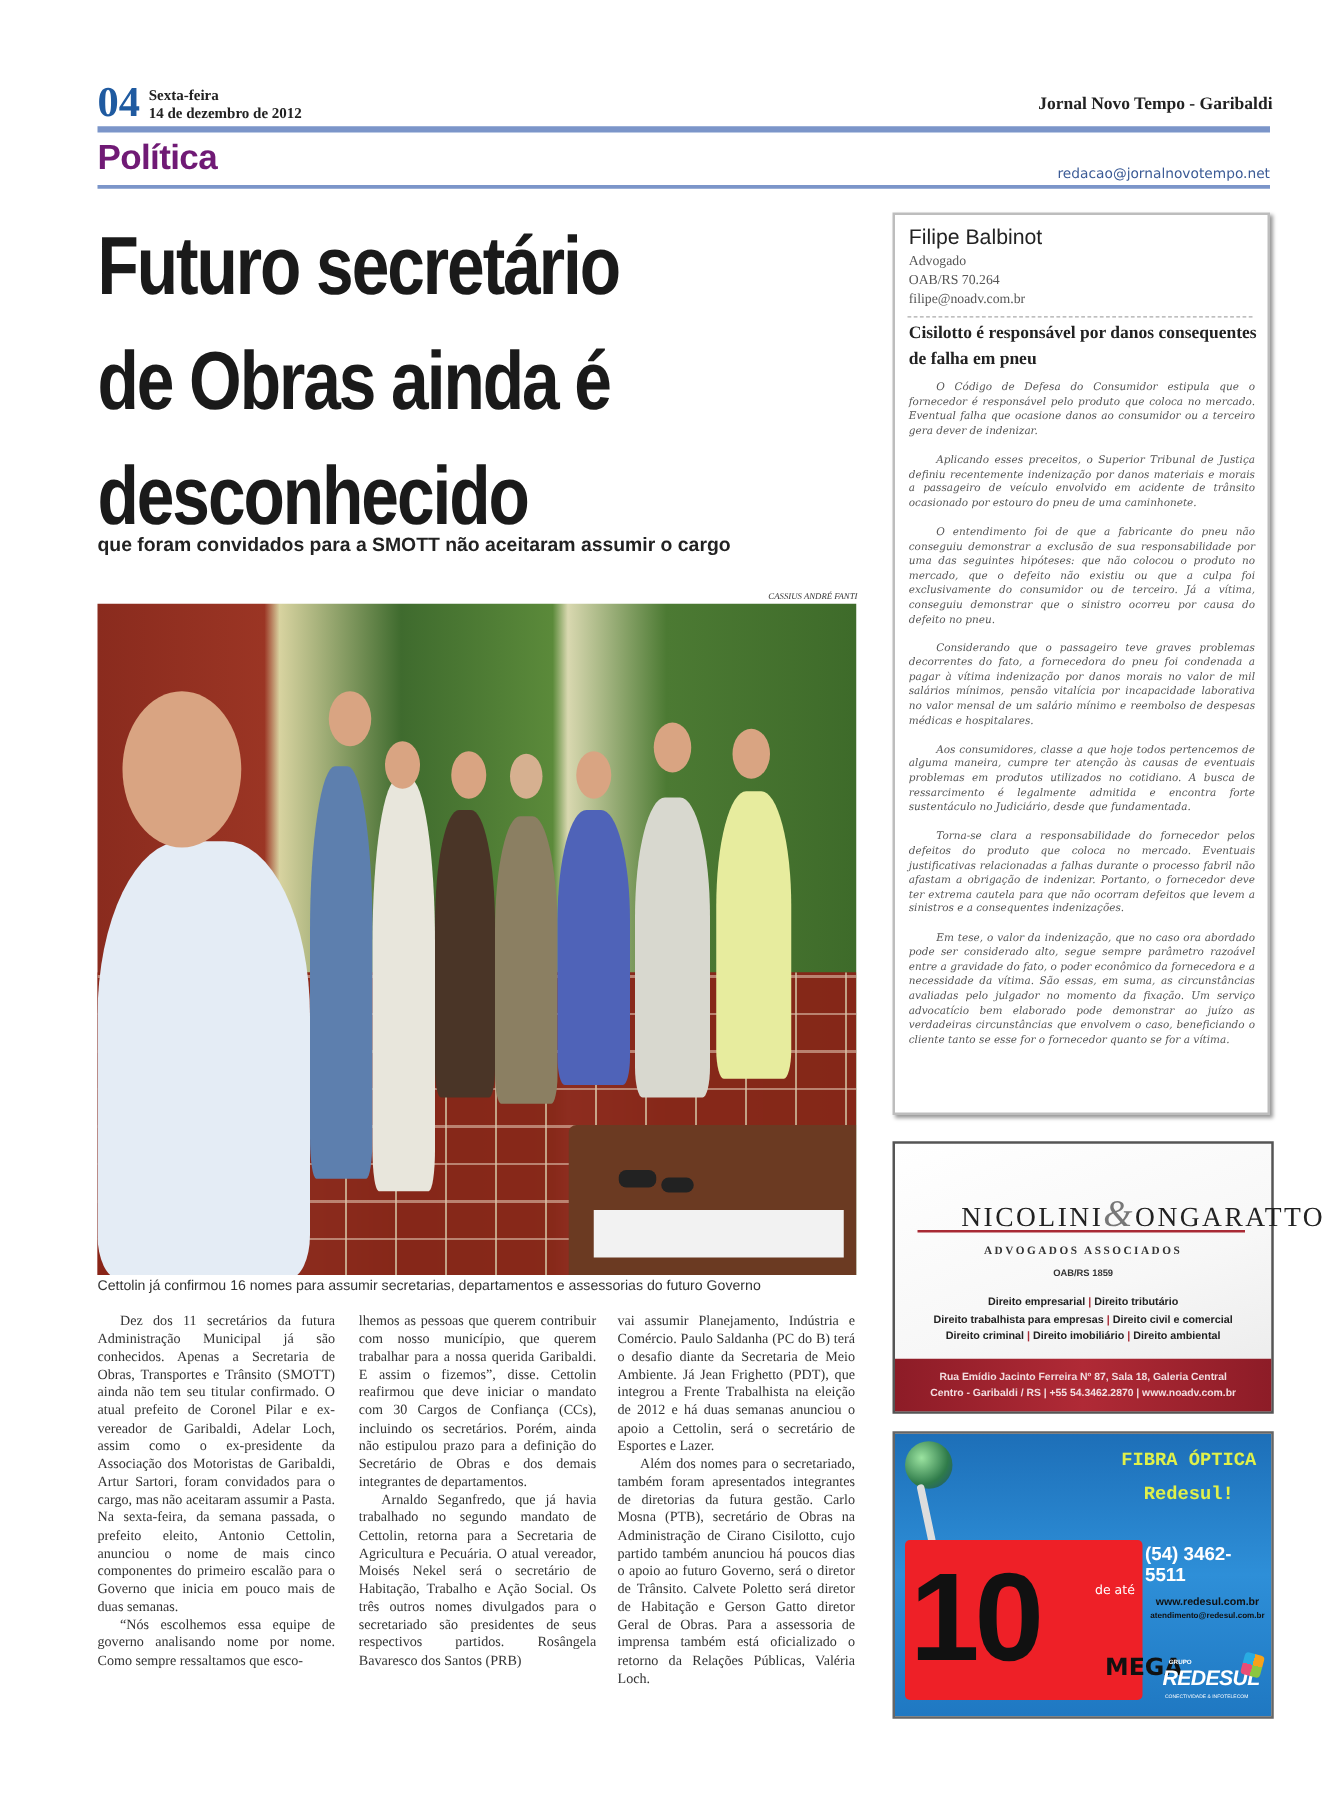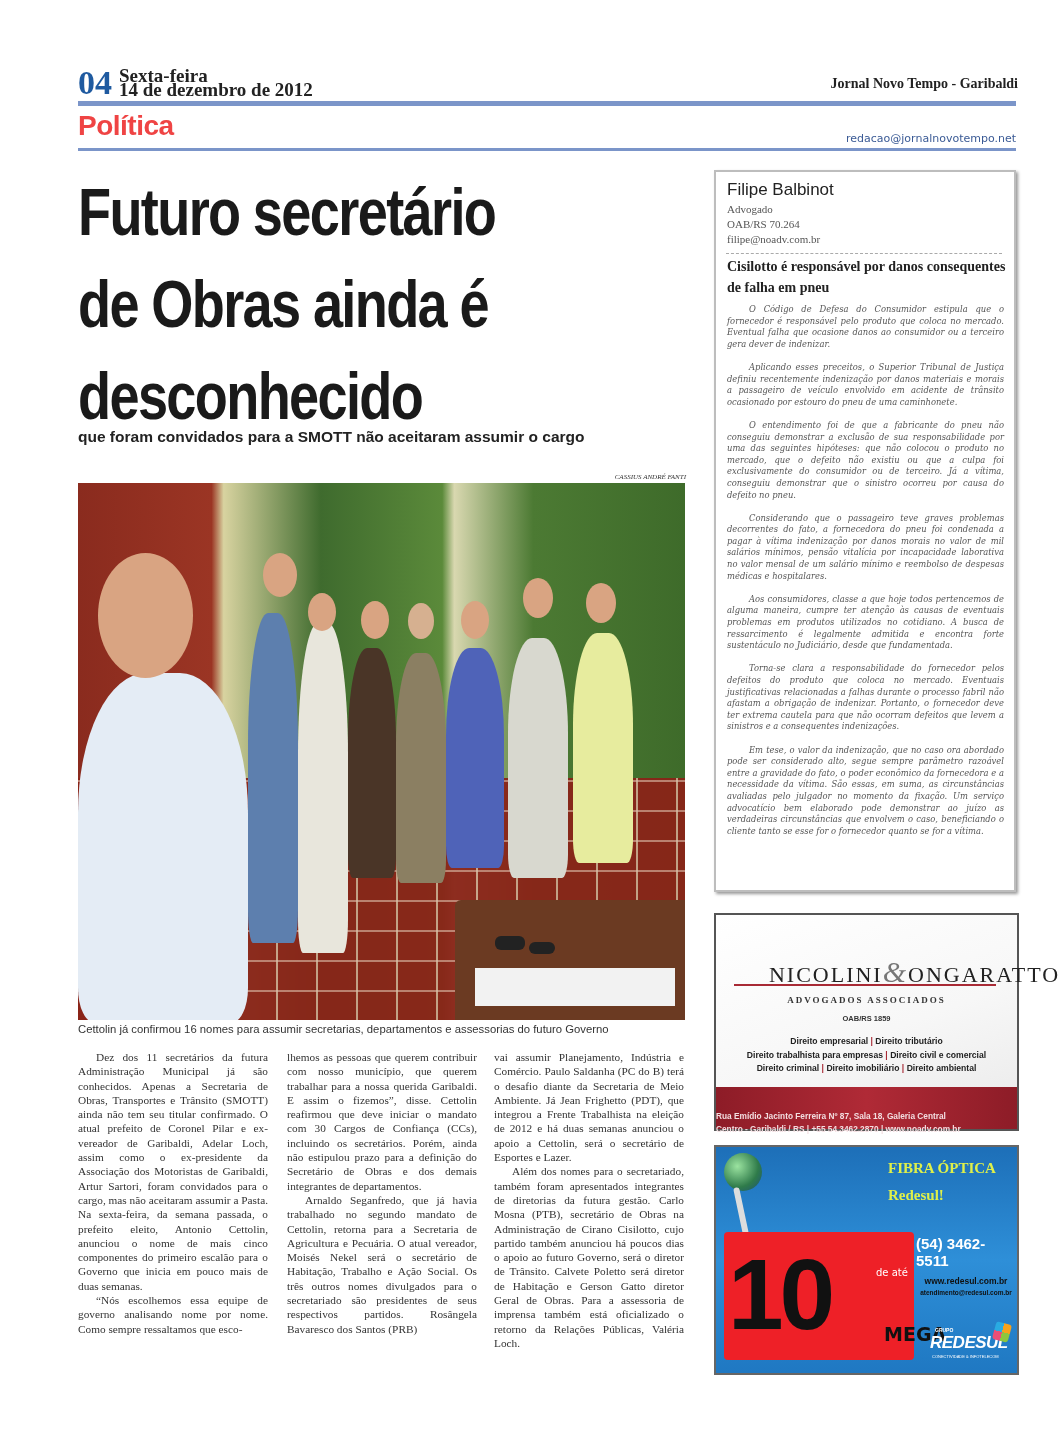--- a/index.html
+++ b/index.html
@@ -1,23 +1,23 @@
 <!DOCTYPE html>
 <html><head>
 <meta charset="utf-8">
 <style>
   html, body { margin:0; padding:0; }
   body { width:1058px; height:1443px; background:#ffffff; position:relative; overflow:hidden; font-family:"Liberation Serif", serif; color:#222; }
   .abs { position:absolute; }
   
   .page-num { left:78px; top:66px; font-family:"Liberation Serif", serif; font-weight:bold; font-size:34px; color:#1f5aa0; line-height:34px; }
-  .date-block { left:119px; top:69px; font-family:"Liberation Serif", serif; font-weight:bold; font-size:19px; line-height:14px; color:#222; }
+  .date-block { left:119px; top:69px; font-family:"Liberation Serif", serif; font-weight:bold; font-size:12px; line-height:14px; color:#222; }
   .paper-name { right:40px; top:76px; font-family:"Liberation Serif", serif; font-weight:bold; font-size:14px; color:#222; }
   .rule-thick { left:78px; top:101px; width:938px; height:5px; background:#7b95c9; }
-  .section { left:78px; top:110px; font-family:"Liberation Sans", sans-serif; font-weight:bold; font-size:28px; color:#ef4444; letter-spacing:-0.5px; }
+  .section { left:78px; top:110px; font-family:"Liberation Sans", sans-serif; font-weight:bold; font-size:28px; color:#701a75; letter-spacing:-0.5px; }
   .email-top { right:42px; top:132px; font-family:"DejaVu Sans", sans-serif; font-size:11px; color:#3a5a95; }
   .rule-thin { left:78px; top:148px; width:938px; height:3px; background:#7b95c9; }
 
   
   .headline { left:78px; top:166px; width:560px; font-family:"Liberation Sans", sans-serif; font-weight:bold; font-size:66px; line-height:92px; color:#1a1a1a; letter-spacing:-2px; transform:scaleX(0.82); transform-origin:left top; width:700px; }
   .subhead { left:78px; top:428px; width:620px; font-family:"Liberation Sans", sans-serif; font-weight:bold; font-size:15.5px; line-height:18px; color:#222; }
   .credit { left:560px; top:473px; width:126px; text-align:right; font-family:"Liberation Serif", serif; font-style:italic; font-size:7px; color:#333; }
 
   
   .photo { left:78px; top:483px; width:607px; height:537px; overflow:hidden;
@@ -52,28 +52,28 @@
 
   
   .ad1 { left:714px; top:913px; width:301px; height:214px; border:2px solid #555; background:linear-gradient(160deg,#ffffff 0%,#f7f7f7 55%,#e9e9e9 100%); }
   .ad1 .firm { position:absolute; left:0; top:40px; width:100%; text-align:center; font-family:"Liberation Serif", serif; font-size:22px; letter-spacing:2px; color:#222;padding-left:48px; }
   .ad1 .amp { color:#777; font-style:italic; font-size:30px; }
   .ad1 .firmline { position:absolute; left:18px; top:69px; width:262px; height:2px; background:#a82a35; }
   .ad1 .assoc { position:absolute; left:0; top:80px; width:100%; text-align:center; font-family:"Liberation Serif", serif; font-weight:bold; font-size:9px; letter-spacing:2px; color:#333; }
   .ad1 .oab { position:absolute; left:0; top:99px; width:100%; text-align:center; font-family:"Liberation Sans", sans-serif; font-weight:bold; font-size:7.5px; color:#333; }
   .ad1 .areas { position:absolute; left:0; top:120px; width:100%; text-align:center; font-family:"Liberation Sans", sans-serif; font-weight:bold; font-size:8.6px; line-height:13.5px; color:#222; }
   .ad1 .sep { color:#a82a35; }
-  .ad1 .foot { position:absolute; left:0; bottom:0; width:100%; height:42px; background:linear-gradient(90deg,#8d1c27,#b02a36,#8d1c27); color:#f3dde0; font-family:"Liberation Sans", sans-serif; font-weight:bold; font-size:8.3px; line-height:13px; padding-top:23px; box-sizing:border-box; }
+  .ad1 .foot { position:absolute; left:0; bottom:0; width:100%; height:42px; background:linear-gradient(90deg,#8d1c27,#b02a36,#8d1c27); color:#f3dde0; text-align:center; font-family:"Liberation Sans", sans-serif; font-weight:bold; font-size:8.3px; line-height:13px; padding-top:8px; box-sizing:border-box; }
 
   
   .ad2 { left:714px; top:1145px; width:301px; height:226px; border:2px solid #666; background:linear-gradient(180deg,#1d6fb8 0%,#2e8fd8 50%,#1f78c2 100%); overflow:hidden; }
   .ad2 .globe { position:absolute; left:8px; top:6px; width:38px; height:38px; border-radius:50%; background:radial-gradient(circle at 35% 35%, #9be3a0, #2f7b4a 60%, #1c4f7a); }
   .ad2 .cable { position:absolute; left:22px; top:40px; width:6px; height:48px; background:#ddd; transform:rotate(-12deg); border-radius:3px; }
   .ad2 .contrate { position:absolute; left:50px; top:6px; width:120px; text-align:center; font-family:"DejaVu Sans", sans-serif; font-size:19px; line-height:30px; color:#fff; }
-  .ad2 .fibra { position:absolute; left:172px; top:8px; width:126px; font-family:Liberation Serif, serif; font-weight:bold; font-size:15px; line-height:27px; color:#dff04a; }
+  .ad2 .fibra { position:absolute; left:172px; top:8px; width:126px; text-align:center; font-family:Liberation Mono, monospace; font-weight:bold; font-size:15px; line-height:27px; color:#dff04a; }
   .ad2 .phone { position:absolute; left:200px; top:88px; font-family:"Liberation Sans", sans-serif; font-weight:bold; font-size:15px; color:#fff; }
   .ad2 .red { position:absolute; left:8px; top:85px; width:190px; height:128px; background:#ee2027; border-radius:4px; }
   .ad2 .ten { position:absolute; left:12px; top:92px; font-family:"Liberation Sans", sans-serif; font-weight:bold; font-size:100px; line-height:110px; color:#111; letter-spacing:-4px; }
   .ad2 .deate { position:absolute; left:160px; top:120px; font-family:"DejaVu Sans", sans-serif; font-size:10px; color:#fff; }
   .ad2 .mega { position:absolute; left:128px; top:176px; font-family:"DejaVu Sans", sans-serif; font-weight:bold; font-size:19px; color:#111;margin-left:40px; }
   .ad2 .web { position:absolute; left:200px; top:128px; width:100px; text-align:center; font-family:"Liberation Sans", sans-serif; font-weight:bold; font-size:8.5px; line-height:12px; color:#111; }
   .ad2 .web .mail { font-size:6.5px; }
   .ad2 .grupo { position:absolute; left:219px; top:180px; font-family:"Liberation Sans", sans-serif; font-weight:bold; font-size:5px; color:#fff; }
   .ad2 .brand { position:absolute; left:214px; top:186px; font-family:"Liberation Sans", sans-serif; font-weight:bold; font-style:italic; font-size:17px; color:#fff; letter-spacing:-0.5px; }
   .ad2 .brand-sub { position:absolute; left:216px; top:207px; font-family:"Liberation Sans", sans-serif; font-size:4px; color:#fff; }

